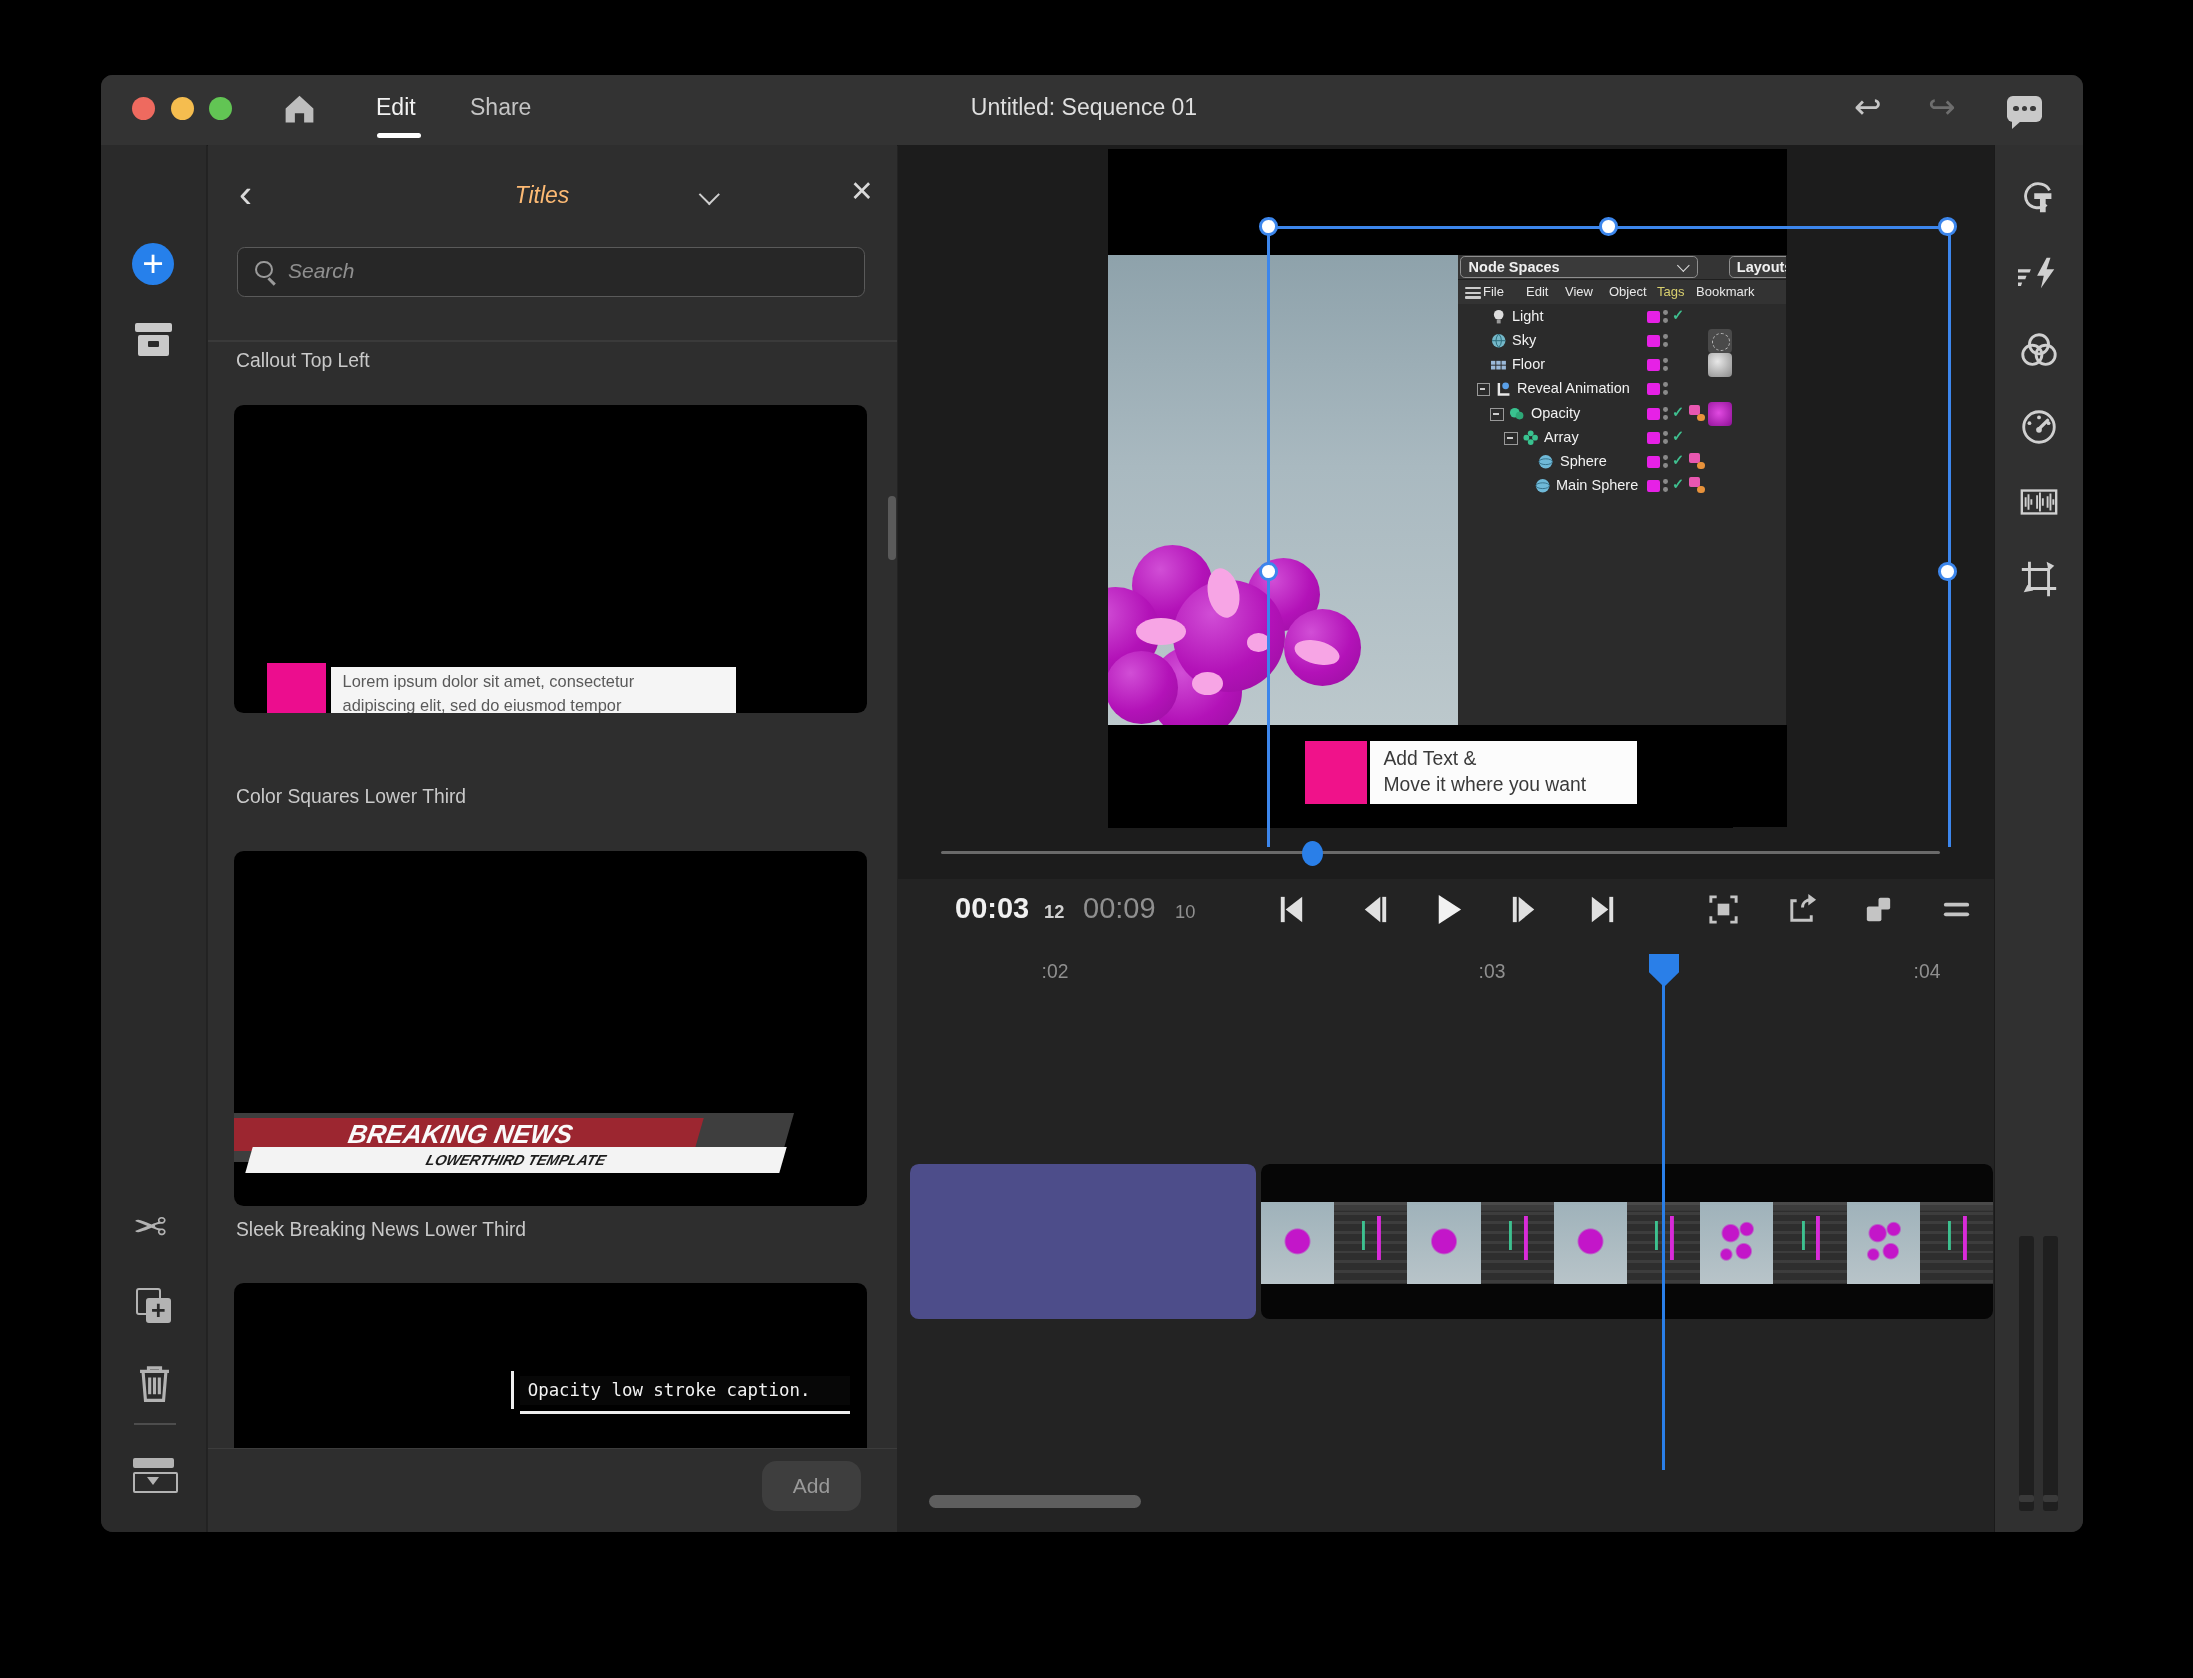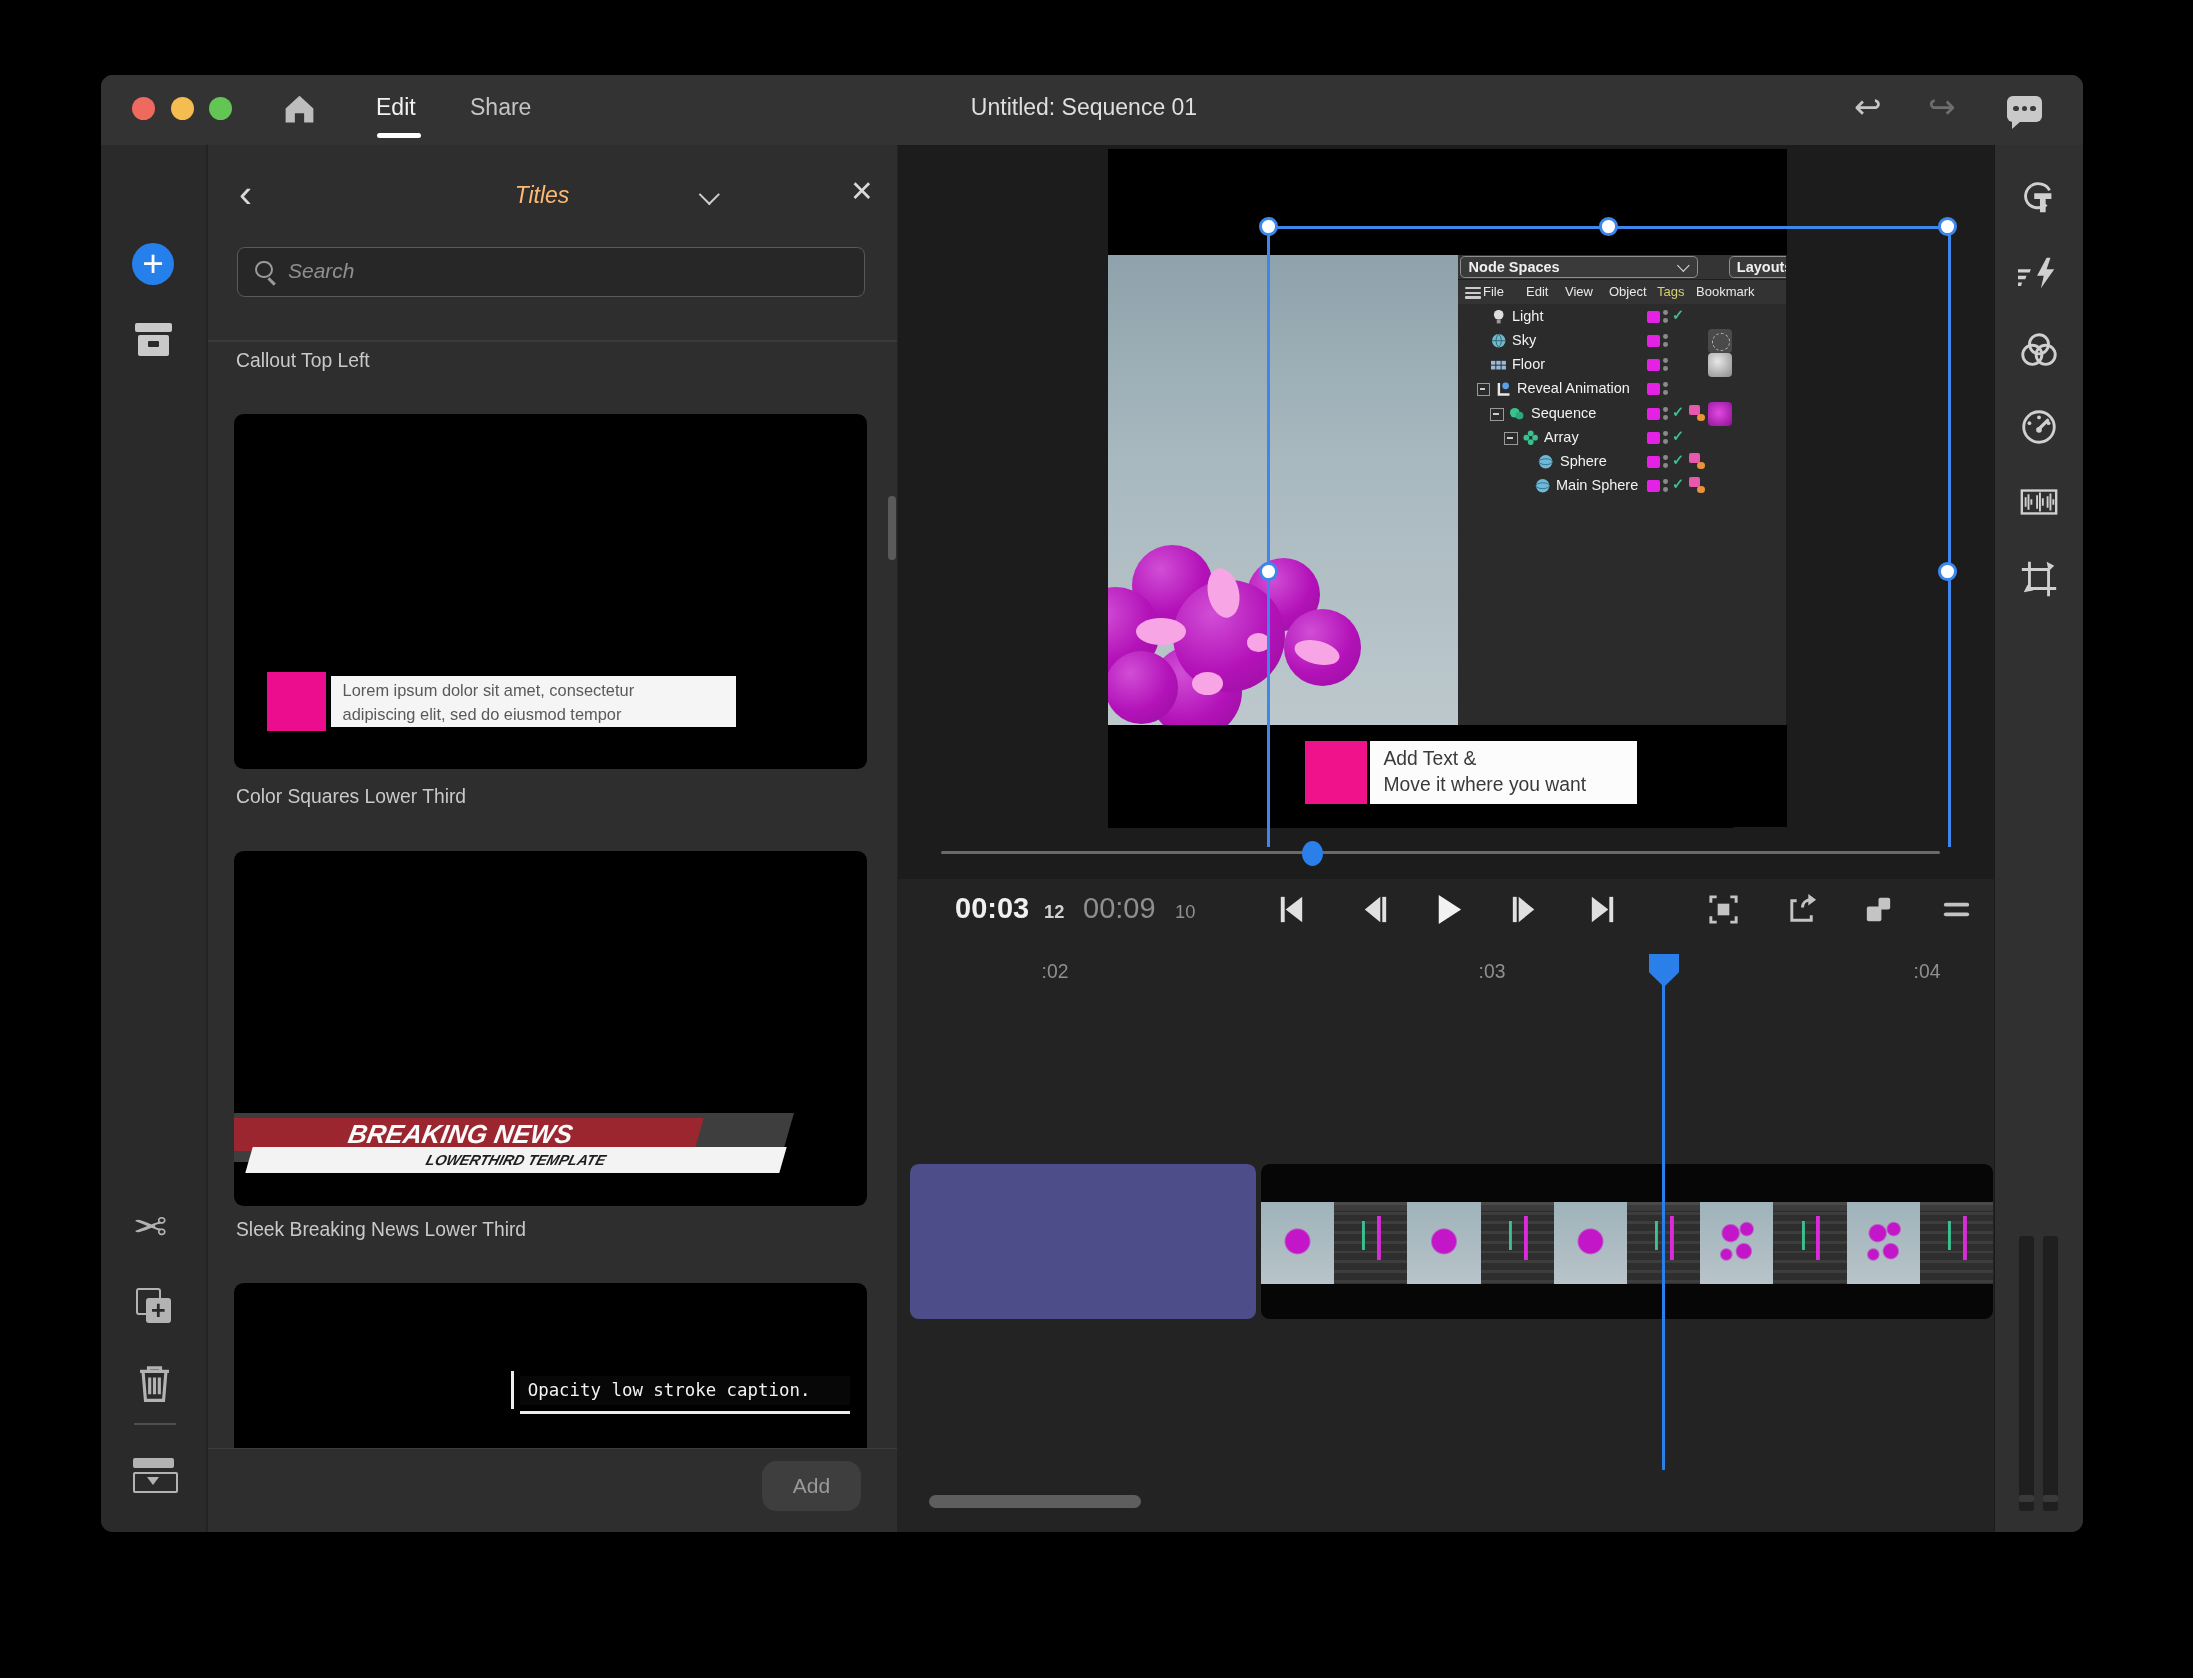--- a/index.html
+++ b/index.html
@@ -213,21 +213,21 @@
 
     <div class="abs search-box">
       <span class="abs mag"></span>
       <span class="abs mag-handle"></span>
       <input placeholder="Search" style="">
     </div>
     <div class="abs panel-divider"></div>
 
     <div class="abs sec-label" style="left:28px;top:205px">Callout Top Left</div>
 
-    <div class="abs card" style="top:269px;height:355px">
+    <div class="abs card" style="top:260px;height:308px">
       <div class="abs pink-sq" style="left:33px;top:258px;width:59px;height:59px"></div>
       <div class="lorem-box">
         <div style="padding-top:1.9px">Lorem ipsum dolor sit amet, consectetur</div>
         <div>adipiscing elit, sed do eiusmod tempor</div>
       </div>
     </div>
     <div class="abs sec-label" style="left:28px;top:641px">Color Squares Lower Third</div>
 
     <div class="abs card" style="top:706px;height:355px">
       <div class="bn-gray"></div>
@@ -376,21 +376,21 @@
         <div class="trow" style="top:97px">
           <span class="expand" style="left:23px">
               <i></i>
             </span>
           <span class="ticon" style="left:42px">
               <svg width="15.4" height="15.4" viewBox="0 0 16 16">
                 <circle cx="6" cy="7" r="5" fill="#39c28f"></circle>
                 <circle cx="11" cy="10" r="4" fill="#2da877"></circle>
               </svg>
             </span>
-          <span class="lbl" style="left:64px">Sequence</span>
+          <span class="lbl" style="left:64px">Opacity</span>
           <span class="swatch"></span>
             <span class="dots">
               <i></i>
               <i></i>
             </span>
           <span class="chk">✓</span>
           <span class="tagp"></span>
             <span class="tago"></span>
           <span class="thumbq" style="background:radial-gradient(circle at 45% 45%,#e14ae1,#8d0f96)"></span>
         </div>

